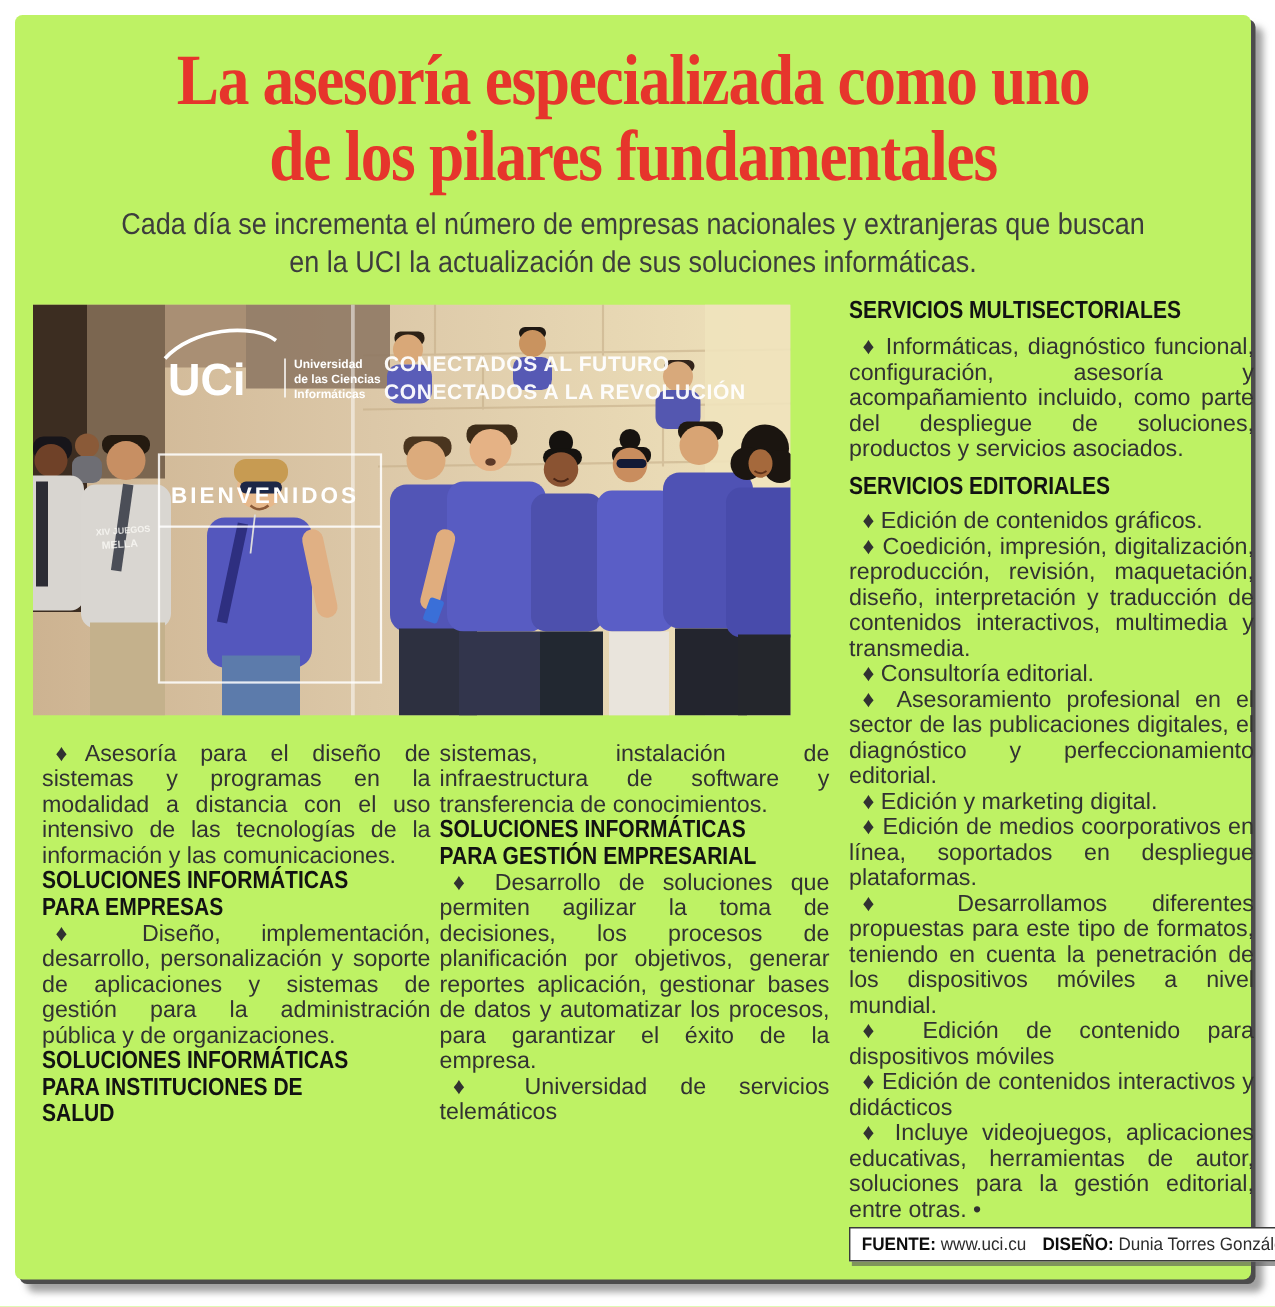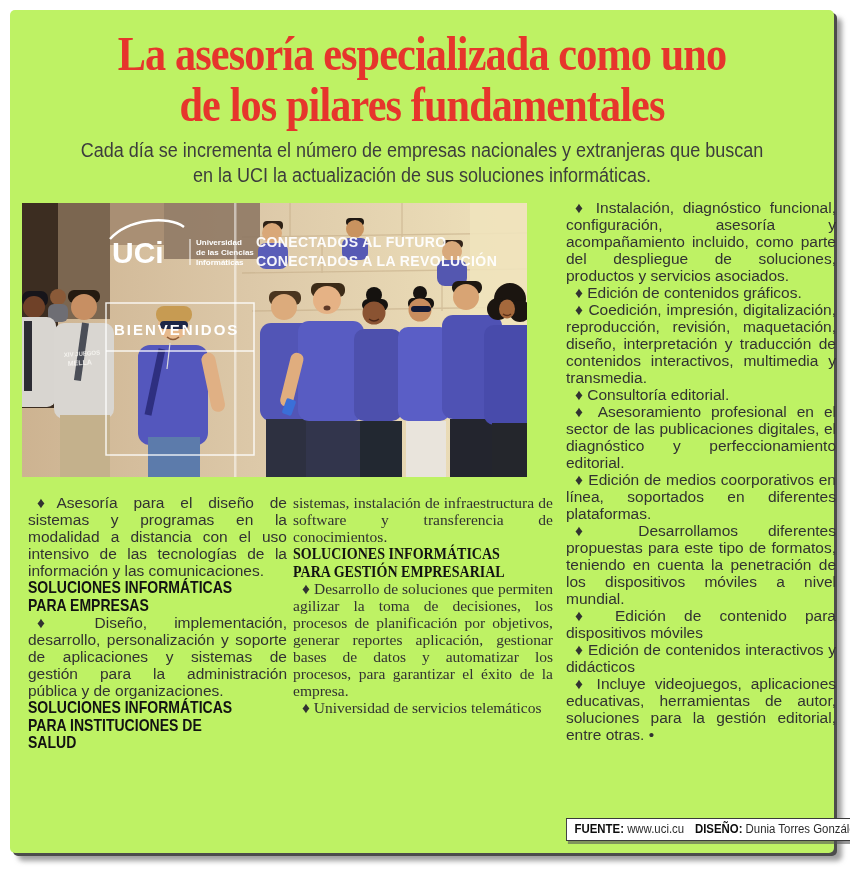--- a/index.html
+++ b/index.html
@@ -23,21 +23,21 @@
     position:absolute;left:0;right:0;top:128px;text-align:center;
     color:#3d3d3d;font-size:20px;line-height:25px;
     transform:scaleX(.9);transform-origin:50% 0;
   }
   
   .photo{position:absolute;left:12px;top:193px;width:505px;height:274px;}
   .photo svg{display:block;width:505px;height:274px;}
   
   .col{position:absolute;color:#323232;}
   .col1{left:18px; top:484px;width:259px;}
-  .col2{left:283px;top:484px;width:260px;font-family:Liberation Serif, serif;}
+  .col2{left:283px;top:484px;width:260px;}
   .col3{left:556px;top:189px;width:270px;}
   .col p{margin:0;}
   .b{text-align:justify;text-indent:9px;font-size:15.5px;line-height:17px;}
   .plain{text-align:justify;text-indent:0;font-size:15.5px;line-height:17px;}
   .h{margin:9px 0 7px;font-weight:700;font-size:16.5px;line-height:17.5px;color:#121212;}
   .col3 .h{margin:8px 0 6px;}
   .col3 .h:first-child{margin-top:0;}
   .h span{display:inline-block;transform:scaleX(.85);transform-origin:0 50%;white-space:pre-line;}
   
   .source{
@@ -208,26 +208,29 @@
 
   <div class="col col2">
     <p class="plain">sistemas, instalación de infraestructura de software y transferencia de conocimientos.</p>
     <p class="h"><span>SOLUCIONES INFORMÁTICAS
 PARA GESTIÓN EMPRESARIAL</span></p>
     <p class="b">♦ Desarrollo de soluciones que permiten agilizar la toma de decisiones, los procesos de planificación por objetivos, generar reportes aplicación, gestionar bases de datos y automatizar los procesos, para garantizar el éxito de la empresa.</p>
     <p class="b">♦ Universidad de servicios telemáticos</p>
   </div>
 
   <div class="col col3">
-    <p class="b">♦ Instalación, diagnóstico funcional, configuración, asesoría y acompañamiento incluido, como parte del despliegue de soluciones, productos y servicios asociados.</p>
+    <p class="h"><span>SERVICIOS MULTISECTORIALES</span></p>
+    <p class="b">♦ Informáticas, diagnóstico funcional, configuración, asesoría y acompañamiento incluido, como parte del despliegue de soluciones, productos y servicios asociados.</p>
+    <p class="h"><span>SERVICIOS EDITORIALES</span></p>
     <p class="b">♦ Edición de contenidos gráficos.</p>
     <p class="b">♦ Coedición, impresión, digitalización, reproducción, revisión, maquetación, diseño, interpretación y traducción de contenidos interactivos, multimedia y transmedia.</p>
     <p class="b">♦ Consultoría editorial.</p>
     <p class="b">♦ Asesoramiento profesional en el sector de las publicaciones digitales, el diagnóstico y perfeccionamiento editorial.</p>
-    <p class="b">♦ Edición de medios coorporativos en línea, soportados en diferentes plataformas.</p>
+    <p class="b">♦ Edición y marketing digital.</p>
+    <p class="b">♦ Edición de medios coorporativos en línea, soportados en despliegue plataformas.</p>
     <p class="b">♦ Desarrollamos diferentes propuestas para este tipo de formatos, teniendo en cuenta la penetración de los dispositivos móviles a nivel mundial.</p>
     <p class="b">♦ Edición de contenido para dispositivos móviles</p>
     <p class="b">♦ Edición de contenidos interactivos y didácticos</p>
     <p class="b">♦ Incluye videojuegos, aplicaciones educativas, herramientas de autor, soluciones para la gestión editorial, entre otras. •</p>
   </div>
 
   <div class="source">
     <b>FUENTE:</b>
     <span class="val">www.uci.cu</span>
     <b>DISEÑO:</b>

